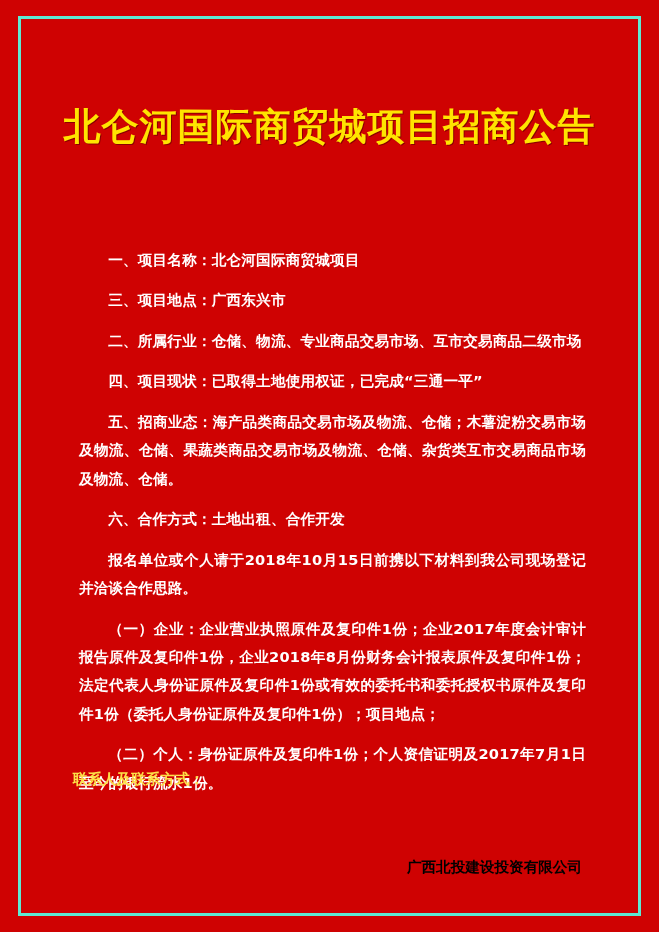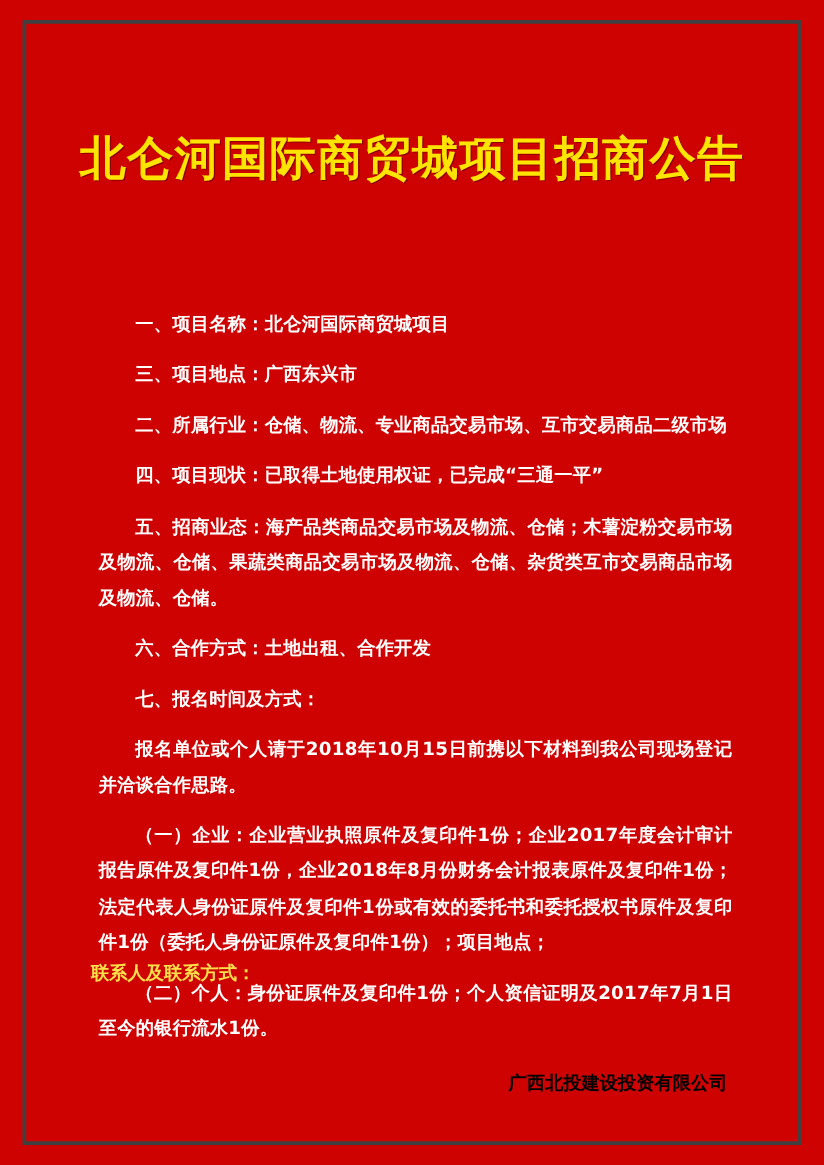--- a/index.html
+++ b/index.html
@@ -19,21 +19,21 @@
     height: 932px;
     background: #cf0202;
     box-sizing: border-box;
   }
   .poster-inner {
     position: absolute;
     left: 18px;
     top: 16px;
     right: 18px;
     bottom: 16px;
-    border: 3px solid #404040;
+    border: 3px solid #5eead4;
     box-sizing: border-box;
     padding: 0;
   }
   .title {
     position: absolute;
     top: 86px;
     left: 0;
     right: 0;
     text-align: center;
     color: #ffe400;
@@ -95,21 +95,20 @@
 
     <div class="title">北仑河国际商贸城项目招商公告</div>
 
     <div class="body-text">
       <p class="para">一、项目名称：北仑河国际商贸城项目</p>
       <p class="para">三、项目地点：广西东兴市</p>
       <p class="para">二、所属行业：仓储、物流、专业商品交易市场、互市交易商品二级市场</p>
       <p class="para">四、项目现状：已取得土地使用权证，已完成“三通一平”</p>
       <p class="para">五、招商业态：海产品类商品交易市场及物流、仓储；木薯淀粉交易市场及物流、仓储、果蔬类商品交易市场及物流、仓储、杂货类互市交易商品市场及物流、仓储。</p>
       <p class="para">六、合作方式：土地出租、合作开发</p>
-      <p class="para">七、报名时间及方式：</p>
       <p class="para">报名单位或个人请于2018年10月15日前携以下材料到我公司现场登记并洽谈合作思路。</p>
       <p class="para">（一）企业：企业营业执照原件及复印件1份；企业2017年度会计审计报告原件及复印件1份，企业2018年8月份财务会计报表原件及复印件1份；法定代表人身份证原件及复印件1份或有效的委托书和委托授权书原件及复印件1份（委托人身份证原件及复印件1份）；项目地点；</p>
       <p class="para">（二）个人：身份证原件及复印件1份；个人资信证明及2017年7月1日至今的银行流水1份。</p>
     </div>
 
     <div class="contact-block">
       <p class="contact-line">联系人及联系方式：</p>
     </div>
 
     <div class="sign-block">

